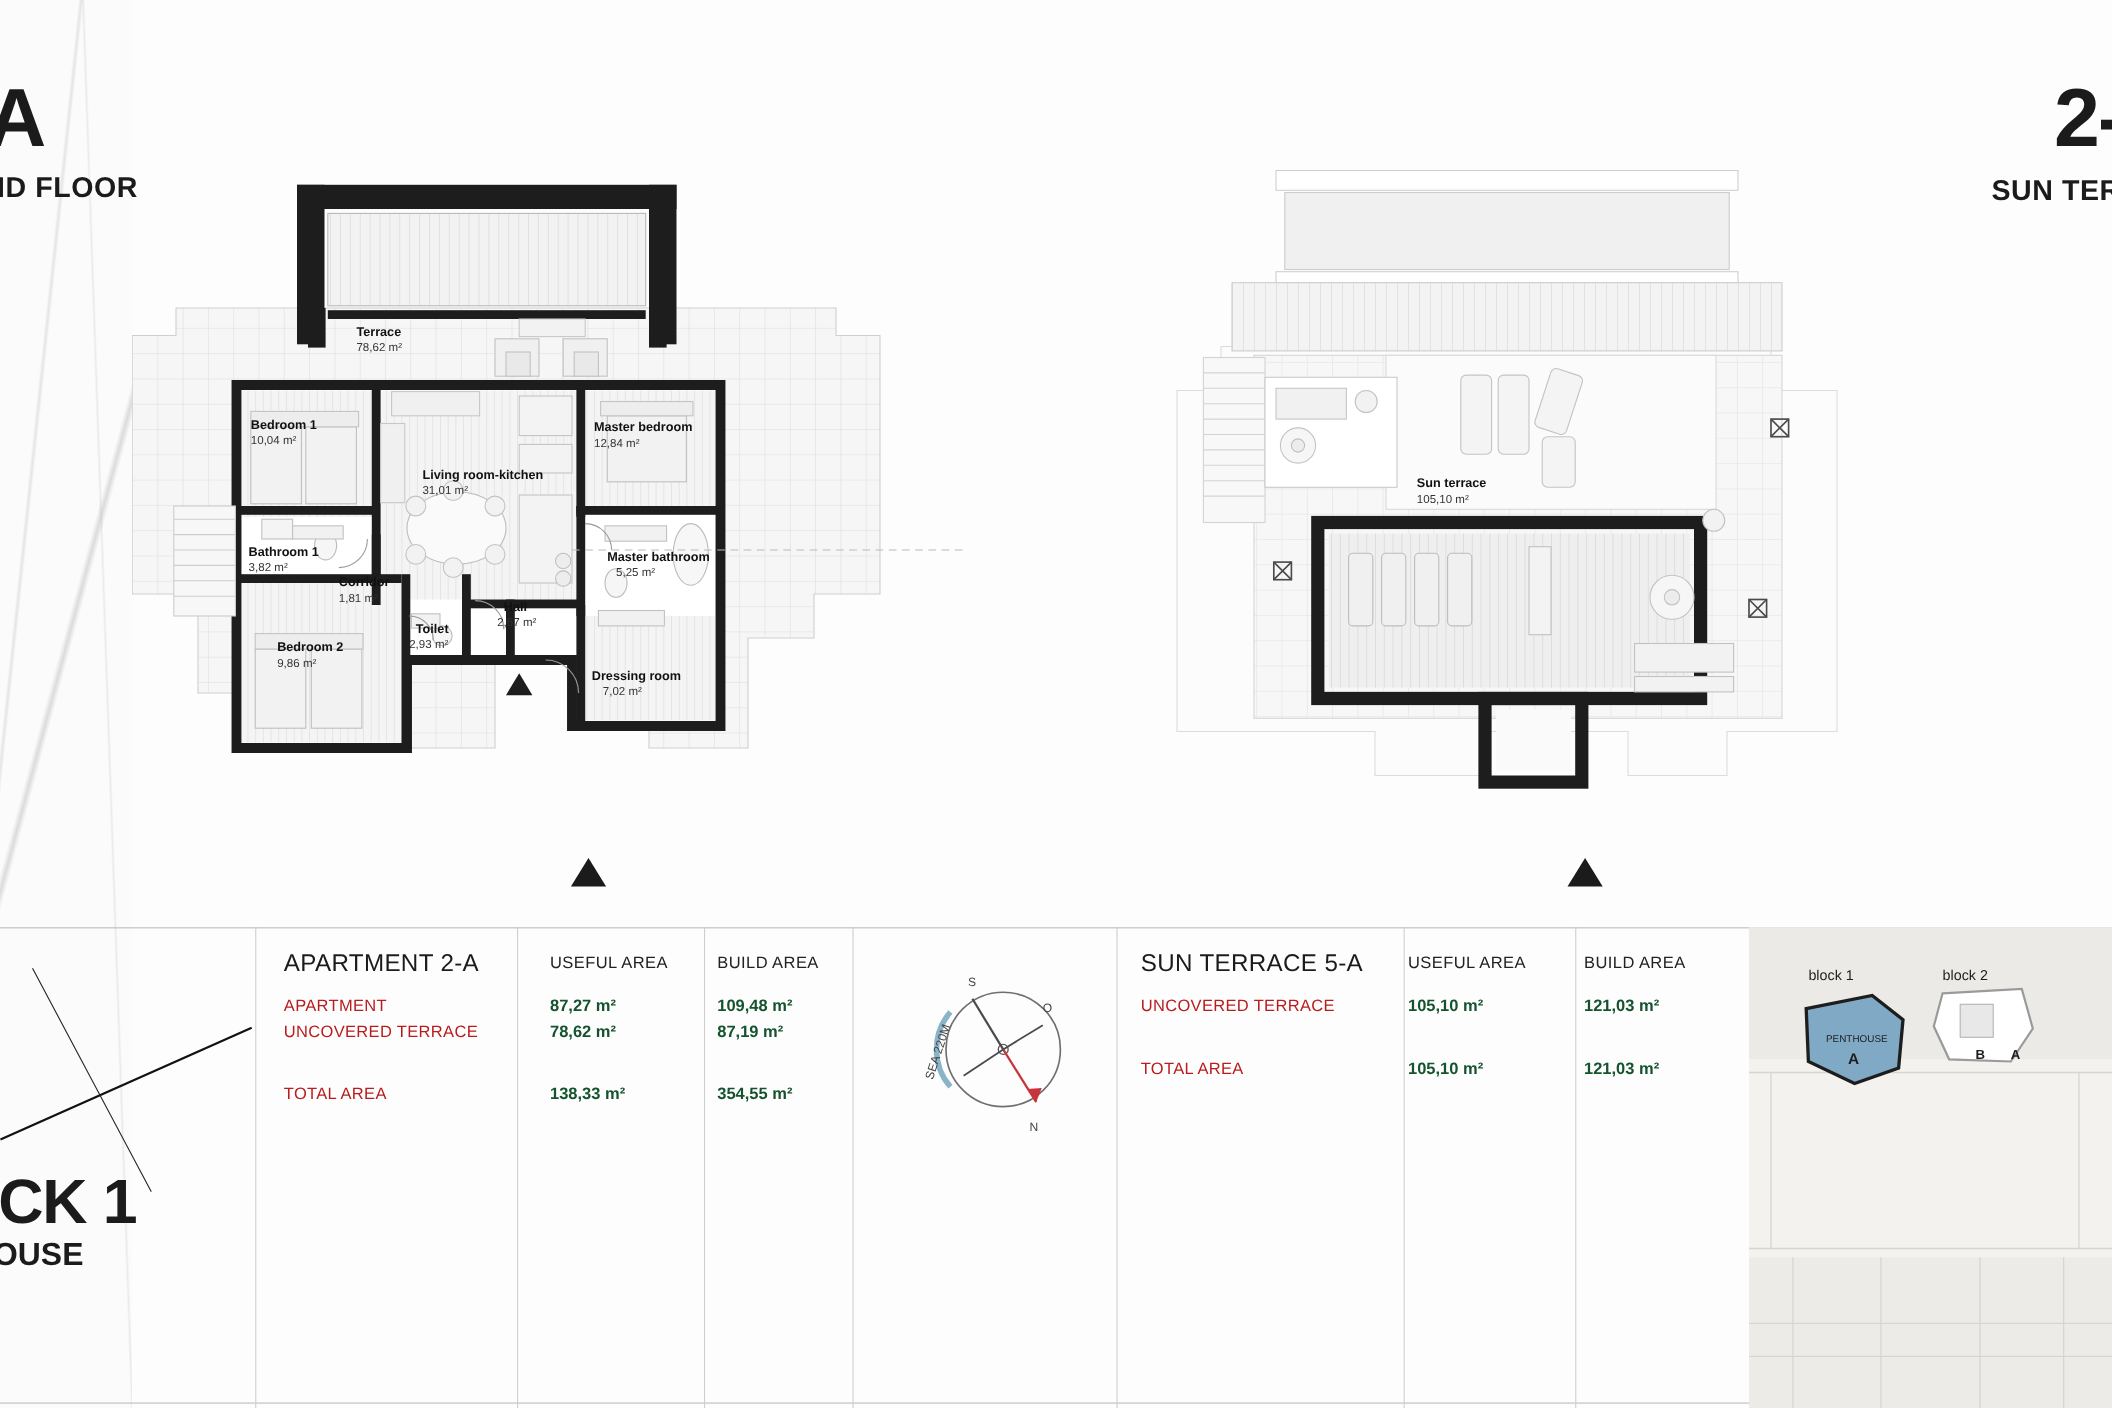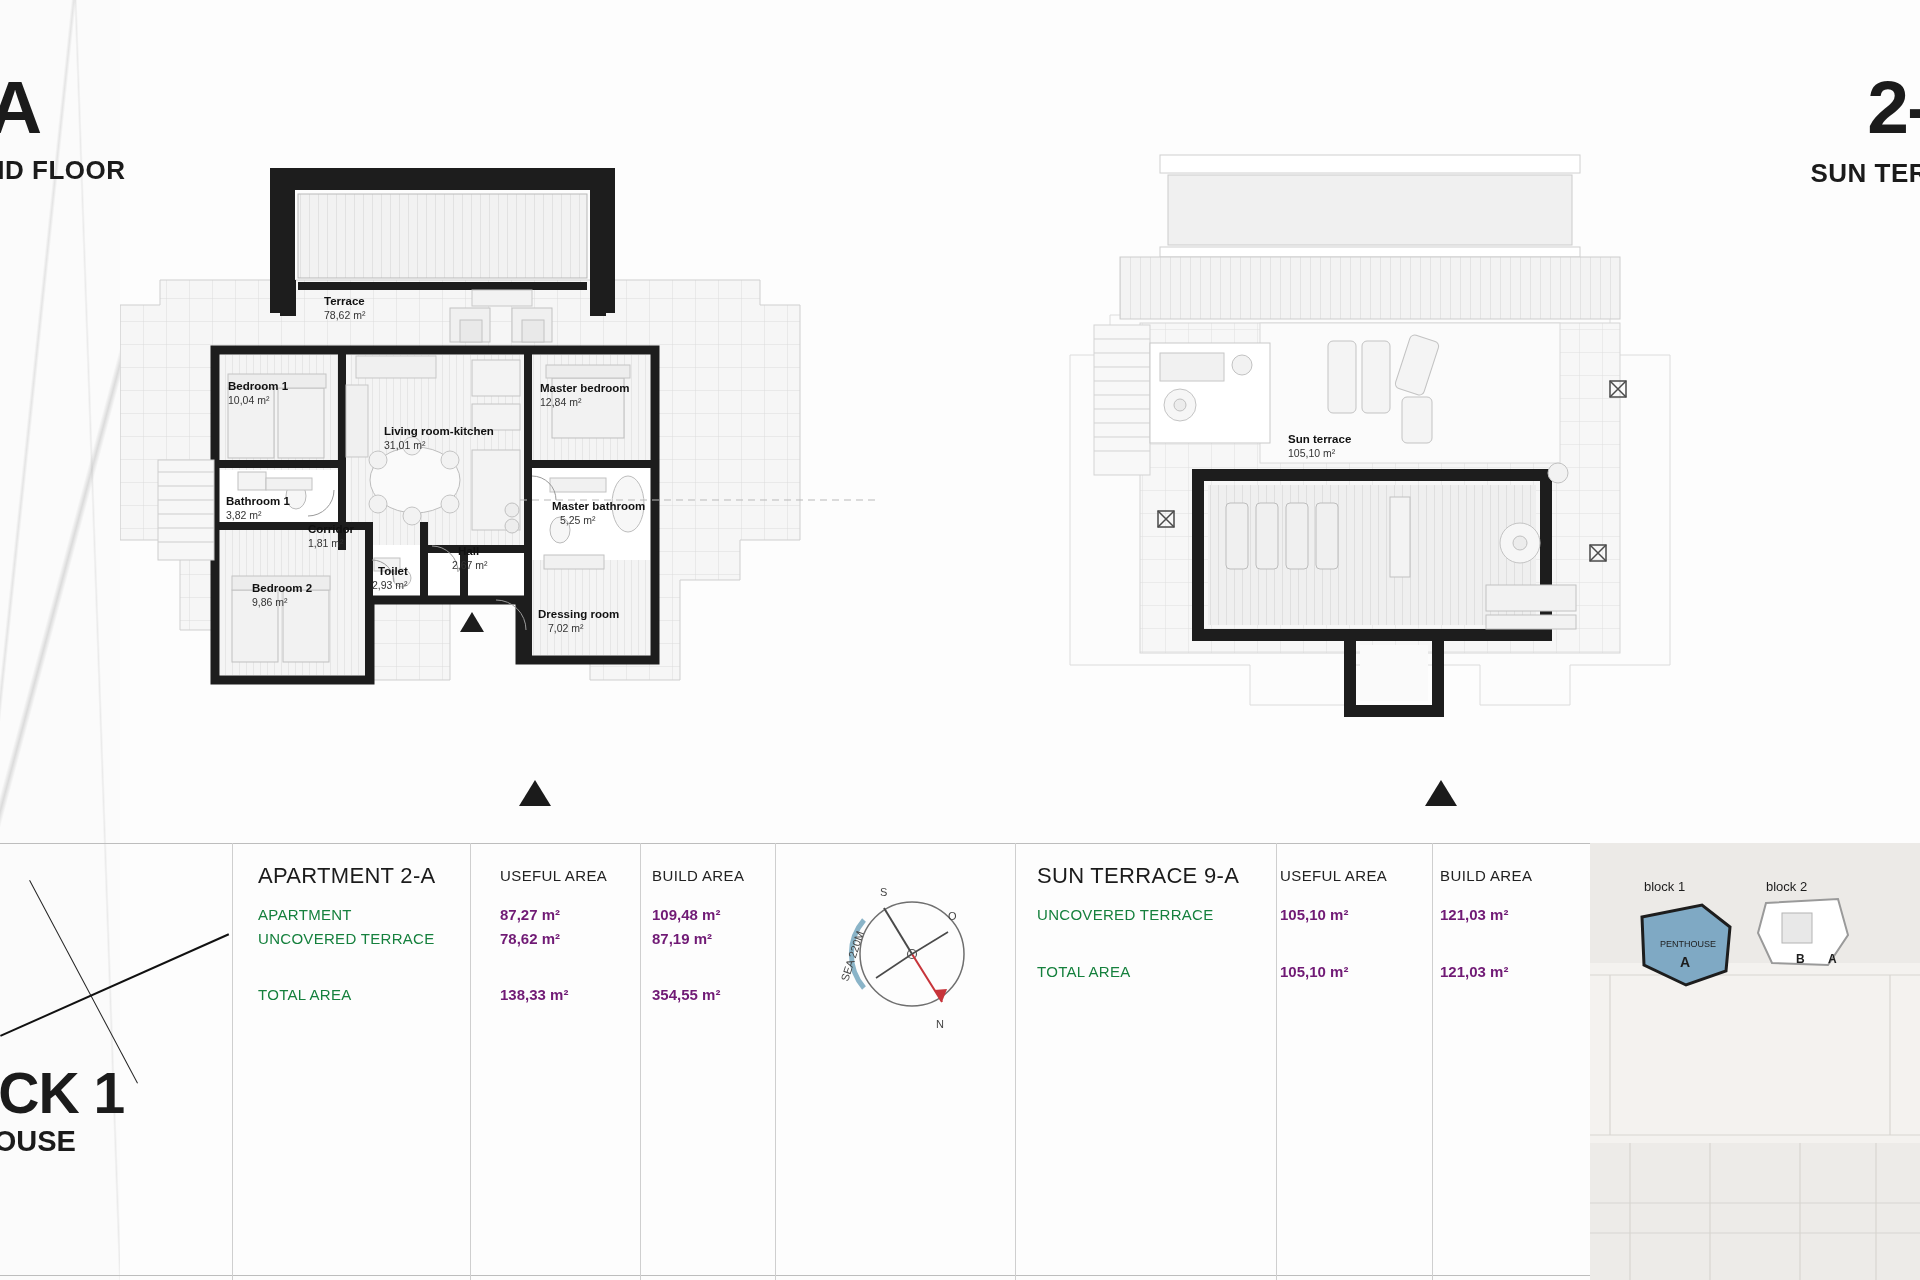--- a/index.html
+++ b/index.html
@@ -61,22 +61,22 @@
     border-bottom:26px solid #1b1b1b;
   }
 
   
   .hline{position:absolute;background:#cfcfcf;height:1px;}
   .vline{position:absolute;background:#cfcfcf;width:1px;}
 
   .tbl{position:absolute;font-size:15px;}
   .tbl .hdr-name{font-size:22px;font-weight:normal;letter-spacing:.3px;}
   .tbl .col-hdr{font-size:15px;letter-spacing:.4px;color:#222;}
-  .tbl .row-label{font-size:15px;letter-spacing:.3px;color:#15803d;}
-  .tbl .val{font-size:15px;font-weight:bold;color:#701a75;}
+  .tbl .row-label{font-size:15px;letter-spacing:.3px;color:#b91c1c;}
+  .tbl .val{font-size:15px;font-weight:bold;color:#14532d;}
 
   
   .compass{position:absolute;}
   .compass .lbl{font-size:11px;fill:#444;}
 
   
   .sitemap{position:absolute;}
 
   
   .rl-name{font:bold 11.5px "Liberation Sans", sans-serif;fill:#111;}
@@ -375,21 +375,21 @@
 
       <path d="M44 126 A52 52 0 0 1 44 58" fill="none" stroke="#8ab4c8" stroke-width="5"></path>
       <text class="lbl" x="60" y="34" font-size="14" fill="#444">S</text>
       <text class="lbl" x="128" y="58" font-size="14" fill="#444">O</text>
       <text class="lbl" x="116" y="166" font-size="15" fill="#c7343a">N</text>
       <text class="lbl" x="28" y="120" font-size="11" fill="#555" transform="rotate(-72 28 120)">SEA 220M</text>
     </svg>
   </div>
 
   <div class="tbl" style="left:1015px;top:843px;width:575px;height:437px;">
-    <div class="hdr-name" style="position:absolute;left:22px;top:20px;">SUN TERRACE 9-A</div>
+    <div class="hdr-name" style="position:absolute;left:22px;top:20px;">SUN TERRACE 5-A</div>
     <div class="col-hdr" style="position:absolute;left:265px;top:24px;">USEFUL AREA</div>
     <div class="col-hdr" style="position:absolute;left:425px;top:24px;">BUILD AREA</div>
 
     <div class="row-label" style="position:absolute;left:22px;top:63px;">UNCOVERED TERRACE</div>
     <div class="val" style="position:absolute;left:265px;top:63px;">105,10 m²</div>
     <div class="val" style="position:absolute;left:425px;top:63px;">121,03 m²</div>
 
     <div class="row-label" style="position:absolute;left:22px;top:120px;">TOTAL AREA</div>
     <div class="val" style="position:absolute;left:265px;top:120px;">105,10 m²</div>
     <div class="val" style="position:absolute;left:425px;top:120px;">121,03 m²</div>

